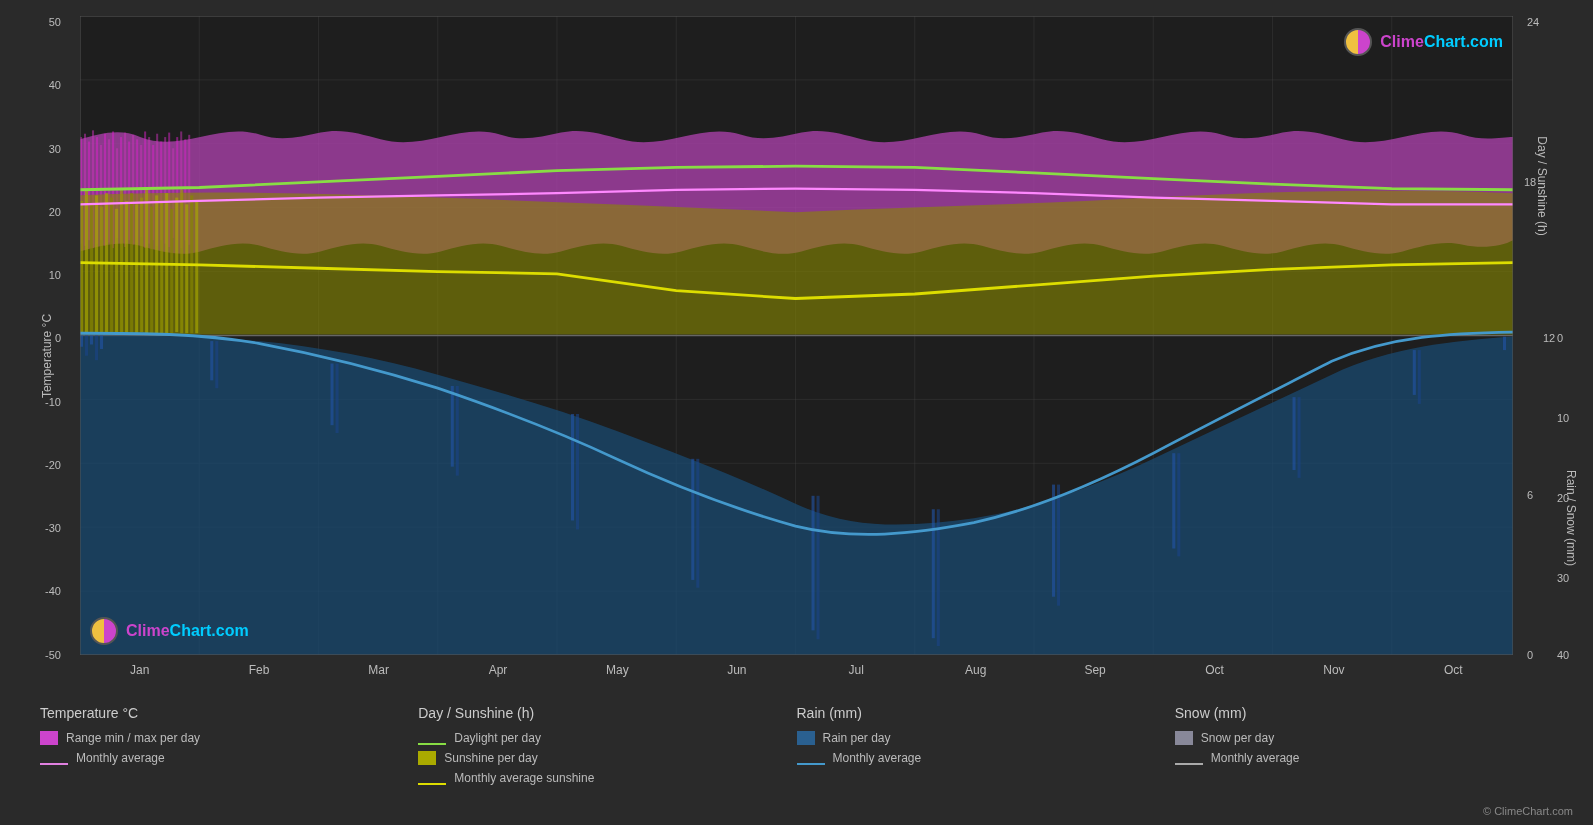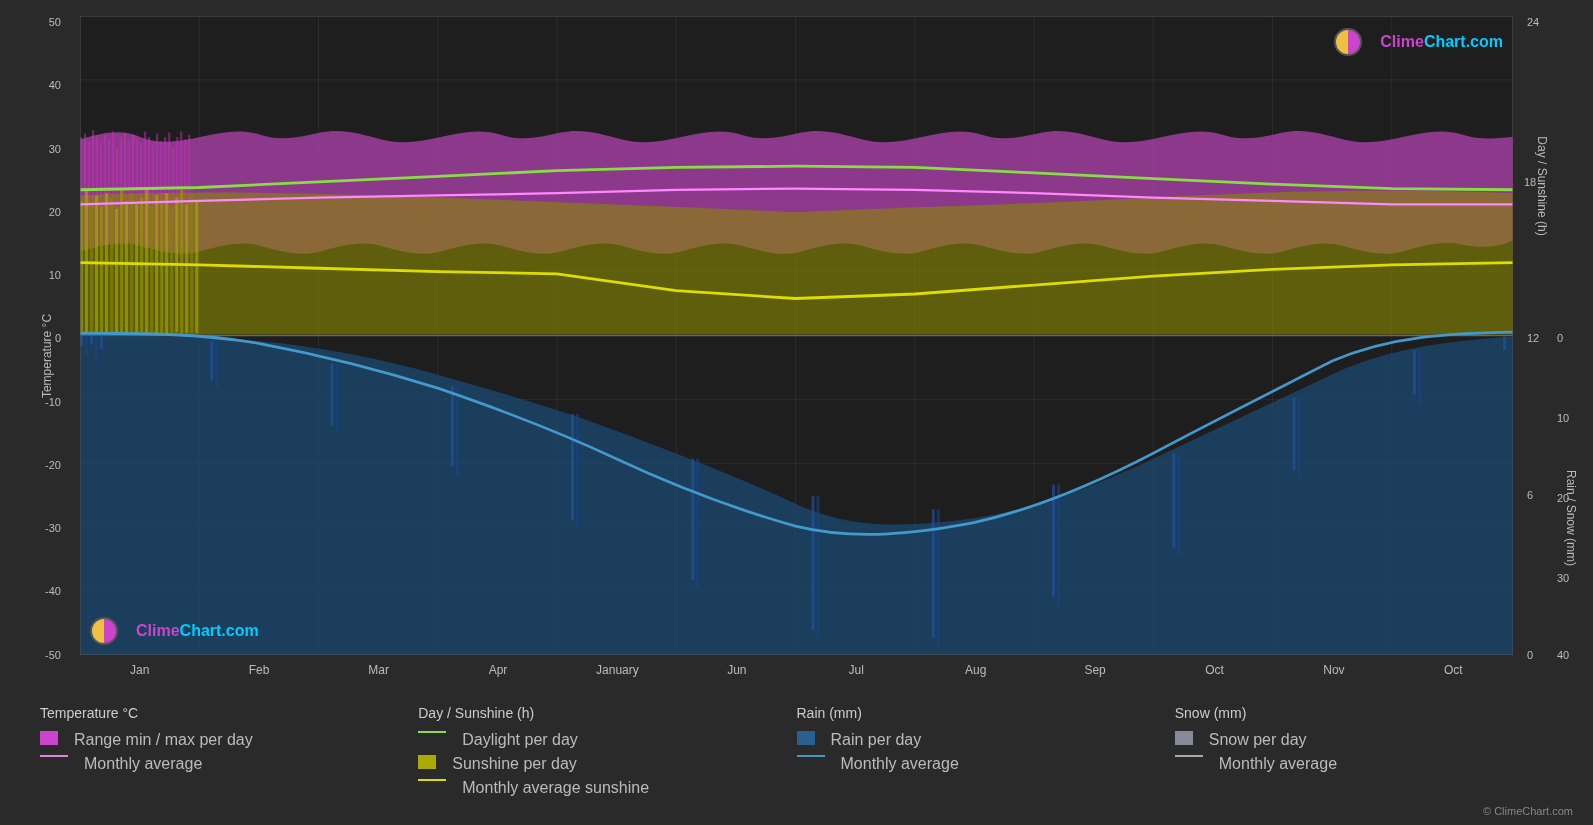--- a/index.html
+++ b/index.html
@@ -56,23 +56,23 @@
       flex-direction: column;
       gap: 6px;
     }
     .legend-col-title {
       font-size: 14px;
       color: #ccc;
       margin-bottom: 4px;
     }
     .legend-item {
       display: flex;
-      align-items: flex-start;
-      gap: 16px;
-      font-size: 16px;
+      align-items: flex-end;
+      gap: 8px;
+      font-size: 12px;
       color: #bbb;
     }
     .legend-swatch {
       width: 18px;
       height: 14px;
       flex-shrink: 0;
     }
     .legend-line {
       width: 28px;
       height: 2px;
@@ -82,21 +82,21 @@
       position: absolute;
       bottom: 8px;
       right: 20px;
       font-size: 11px;
       color: #888;
     }
     .logo-area {
       position: absolute;
       display: flex;
       align-items: center;
-      gap: 18px;
+      gap: 8px;
     }
     .logo-circle {
       width: 28px;
       height: 28px;
       border-radius: 50%;
       background: conic-gradient(#cc44cc 0% 50%, #f0c040 50% 100%);
       border: 2px solid #555;
     }
     .logo-text {
       font-size: 16px;
@@ -127,21 +127,21 @@
       <span class="y-label-side" style="top:79.2%;right:4px">-30</span>
       <span class="y-label-side" style="top:89.1%;right:4px">-40</span>
       <span class="y-label-side" style="top:99%;right:4px">-50</span>
     </div>
 
     <div style="position:absolute;left:-75px;top:50%;transform:translateY(-50%) rotate(-90deg);font-size:12px;color:#bbb;white-space:nowrap;">Temperature °C</div>
 
     <div style="position:absolute;right:-60px;top:0;bottom:40px;width:50px;">
       <span class="y-label-side" style="top:0%;left:4px">24</span>
       <span class="y-label-side" style="top:25%;left:1px">18</span>
-      <span class="y-label-side" style="top:49.5%;left:4px">12</span>
+      <span class="y-label-side" style="top:49.5%;left:20px">12</span>
       <span class="y-label-side" style="top:74%;left:4px">6</span>
       <span class="y-label-side" style="top:99%;left:4px">0</span>
     </div>
 
     <div style="position:absolute;right:-78px;top:25%;transform:translateY(-50%) rotate(90deg);font-size:12px;color:#bbb;white-space:nowrap;">Day / Sunshine (h)</div>
 
     <div style="position:absolute;right:-90px;top:0;bottom:40px;width:50px;">
       <span class="y-label-side" style="top:49.5%;left:4px">0</span>
       <span class="y-label-side" style="top:62%;left:4px">10</span>
       <span class="y-label-side" style="top:74.5%;left:4px">20</span>
@@ -322,21 +322,21 @@
       </g>
 
       <rect x="0" y="0" width="1430" height="570" fill="none" stroke="#555" stroke-width="1"></rect>
     </svg>
 
     <div style="position:absolute;bottom:0;left:0;right:0;height:40px;display:flex;align-items:flex-start;padding-top:8px;">
       <span class="x-label">Jan</span>
       <span class="x-label">Feb</span>
       <span class="x-label">Mar</span>
       <span class="x-label">Apr</span>
-      <span class="x-label">January</span>
+      <span class="x-label">May</span>
       <span class="x-label">Jun</span>
       <span class="x-label">Jul</span>
       <span class="x-label">Aug</span>
       <span class="x-label">Sep</span>
       <span class="x-label">Oct</span>
       <span class="x-label">Nov</span>
       <span class="x-label">Oct</span>
     </div>
 
     <div class="logo-area" style="top:12px;right:10px;">

